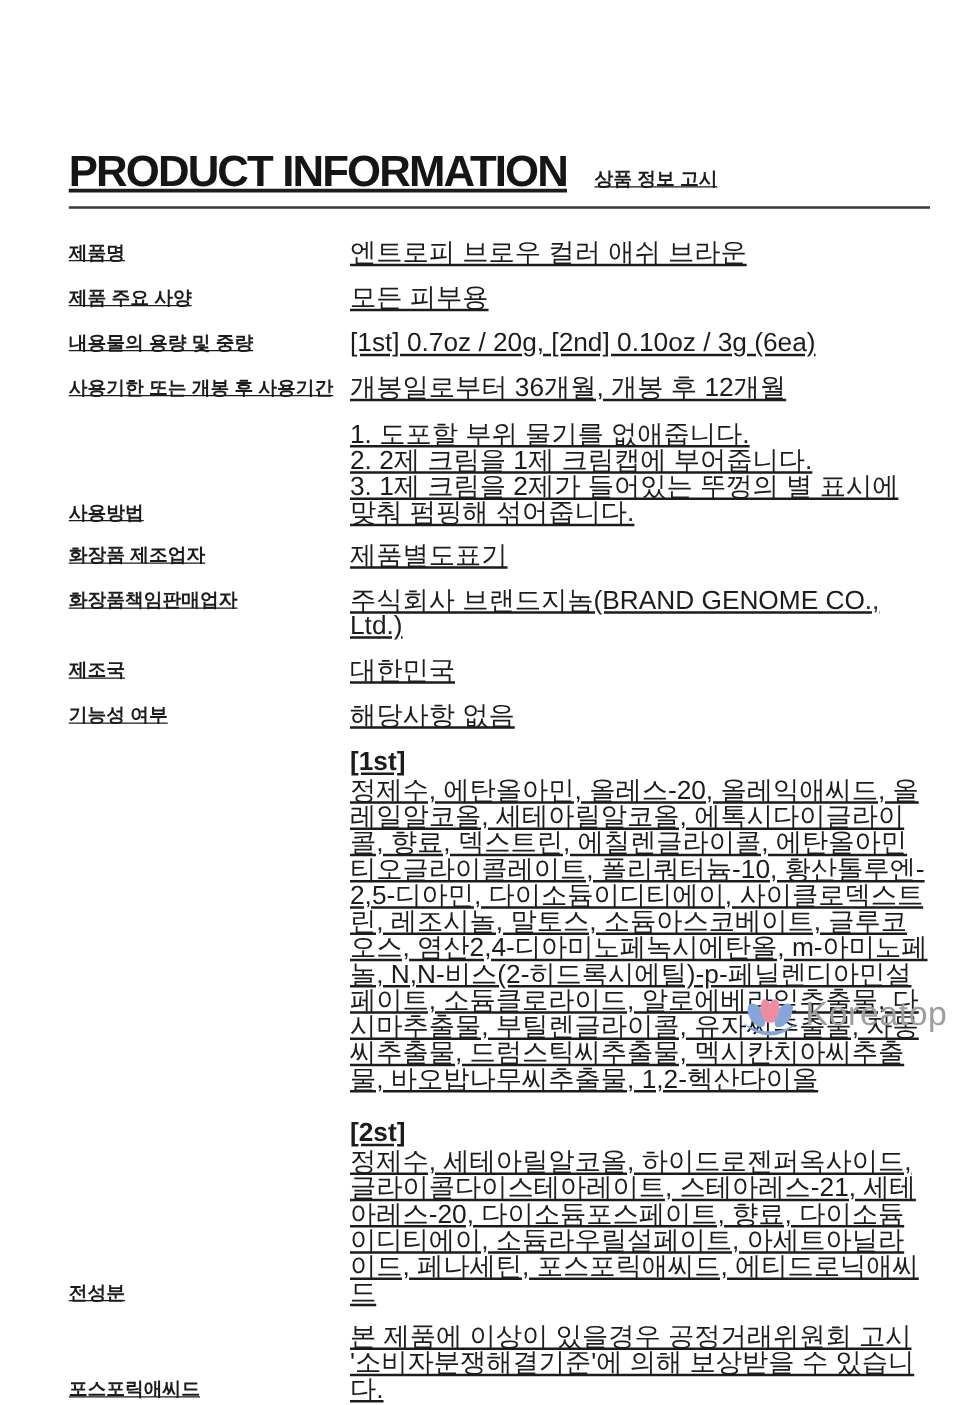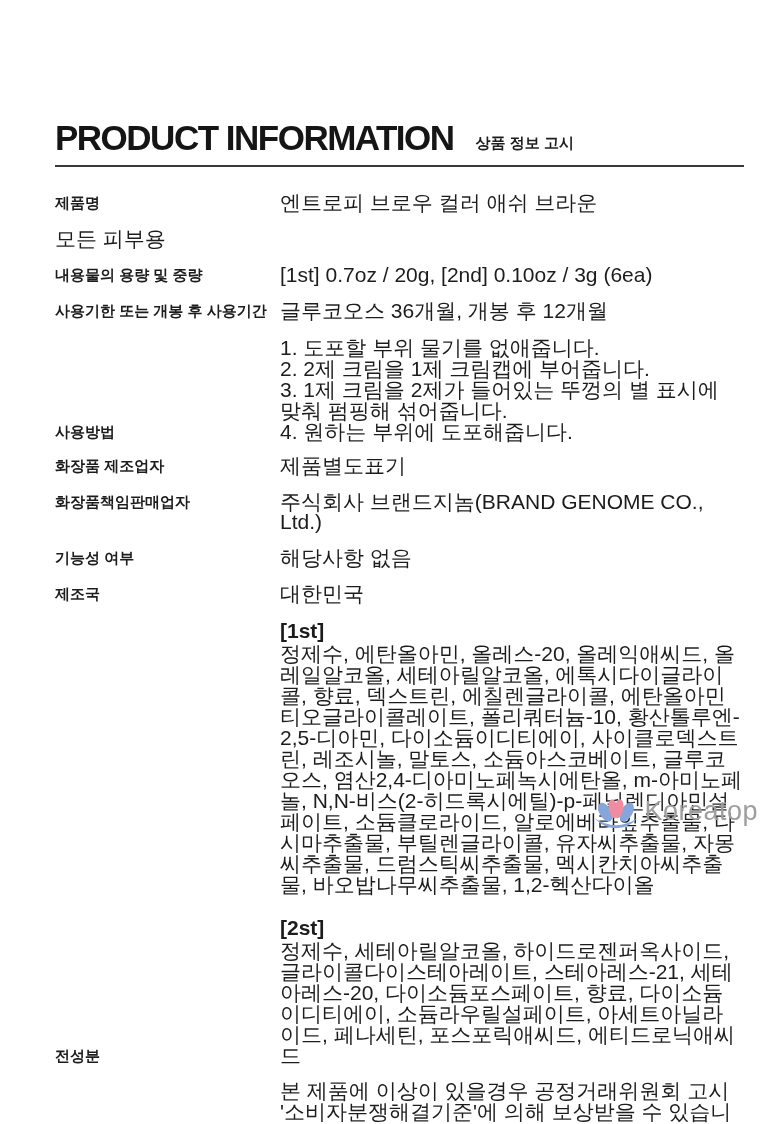--- a/index.html
+++ b/index.html
@@ -14,20 +14,21 @@
     width: 780px; height: 1124px;
     background: #ffffff;
     font-family: "Liberation Sans", "DejaVu Sans", sans-serif;
     color: var(--text);
     overflow: hidden;
   }
   .page {
     position: relative;
     width: 780px; height: 840px;
     padding: 106px 36px 0 55px;
+    text-decoration: underline;
   }
   .header-bar {
     display: flex;
     align-items: flex-end;
   }
   .page-title {
     font-size: 35px;
     font-weight: 700;
     letter-spacing: -1.5px;
     line-height: 38px;
@@ -111,61 +112,61 @@
   <hr class="title-divider">
 
   <div class="info-table">
 
     <div class="row">
       <div class="row-label">제품명</div>
       <div class="row-value">엔트로피 브로우 컬러 애쉬 브라운</div>
     </div>
 
     <div class="row">
+      <div class="row-label">제품 주요 사양</div>
       <div class="row-value">모든 피부용</div>
     </div>
 
     <div class="row">
       <div class="row-label">내용물의 용량 및 중량</div>
       <div class="row-value">[1st] 0.7oz / 20g, [2nd] 0.10oz / 3g (6ea)</div>
     </div>
 
     <div class="row">
       <div class="row-label">사용기한 또는 개봉 후 사용기간</div>
-      <div class="row-value">글루코오스 36개월, 개봉 후 12개월</div>
+      <div class="row-value">개봉일로부터 36개월, 개봉 후 12개월</div>
     </div>
 
     <div class="row tight">
       <div class="row-label">사용방법</div>
       <div class="row-value step-list">
           <div>1. 도포할 부위 물기를 없애줍니다.</div>
           <div>2. 2제 크림을 1제 크림캡에 부어줍니다.</div>
           <div>3. 1제 크림을 2제가 들어있는 뚜껑의 별 표시에 맞춰 펌핑해 섞어줍니다.</div>
-          <div>4. 원하는 부위에 도포해줍니다.</div>
         </div>
     </div>
 
     <div class="row">
       <div class="row-label">화장품 제조업자</div>
       <div class="row-value">제품별도표기</div>
     </div>
 
     <div class="row">
       <div class="row-label">화장품책임판매업자</div>
       <div class="row-value">주식회사 브랜드지놈(BRAND GENOME CO., Ltd.)</div>
     </div>
 
     <div class="row">
+      <div class="row-label">제조국</div>
+      <div class="row-value">대한민국</div>
+    </div>
+
+    <div class="row">
       <div class="row-label">기능성 여부</div>
       <div class="row-value">해당사항 없음</div>
-    </div>
-
-    <div class="row">
-      <div class="row-label">제조국</div>
-      <div class="row-value">대한민국</div>
     </div>
 
     <div class="row tight">
       <div class="row-label">전성분</div>
       <div class="row-value">
         <div class="part-title">[1st]</div>
         <div class="para">정제수, 에탄올아민, 올레스-20, 올레익애씨드, 올레일알코올, 세테아릴알코올, 에톡시다이글라이콜, 향료, 덱스트린, 에칠렌글라이콜, 에탄올아민티오글라이콜레이트, 폴리쿼터늄-10, 황산톨루엔-2,5-디아민, 다이소듐이디티에이, 사이클로덱스트린, 레조시놀, 말토스, 소듐아스코베이트, 글루코오스, 염산2,4-디아미노페녹시에탄올, m-아미노페놀, N,N-비스(2-히드록시에틸)-p-페닐렌디아민설페이트, 소듐클로라이드, 알로에베라잎추출물, 다시마추출물, 부틸렌글라이콜, 유자씨추출물, 자몽씨추출물, 드럼스틱씨추출물, 멕시칸치아씨추출물, 바오밥나무씨추출물, 1,2-헥산다이올</div>
         <div class="part-gap"></div>
         <div class="part-title">[2st]</div>
         <div class="para">정제수, 세테아릴알코올, 하이드로젠퍼옥사이드, 글라이콜다이스테아레이트, 스테아레스-21, 세테아레스-20, 다이소듐포스페이트, 향료, 다이소듐이디티에이, 소듐라우릴설페이트, 아세트아닐라이드, 페나세틴, 포스포릭애씨드, 에티드로닉애씨드</div>

